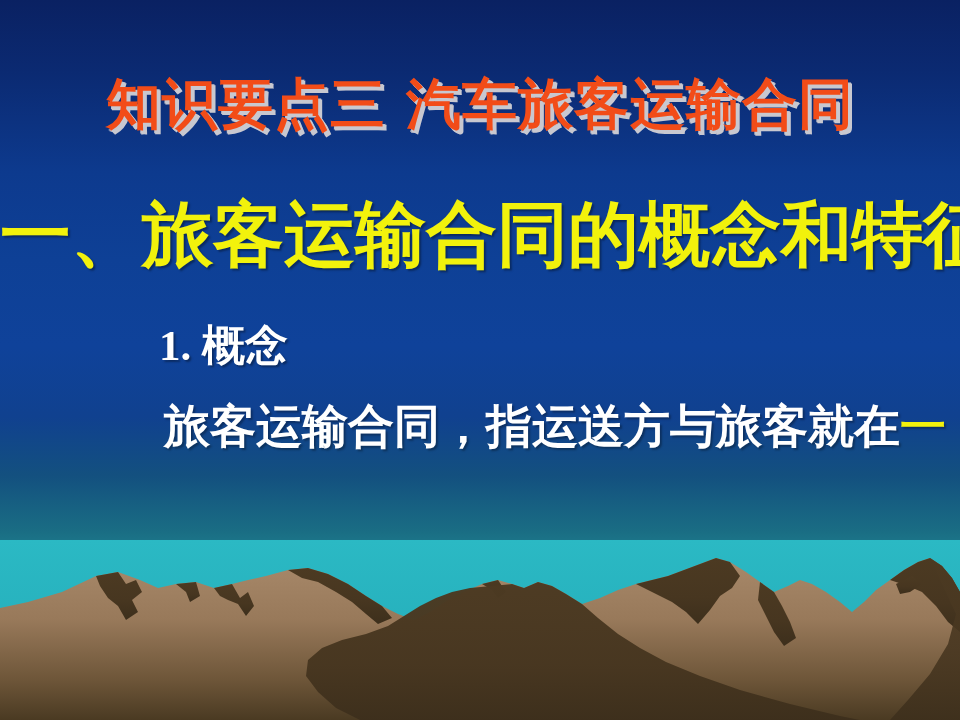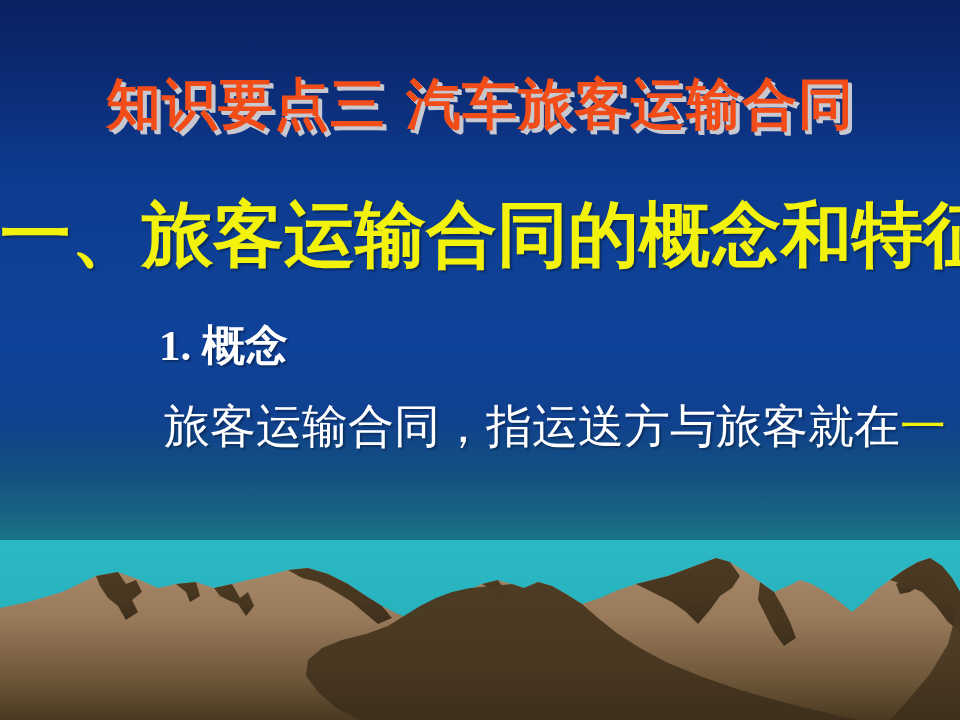--- a/index.html
+++ b/index.html
@@ -81,21 +81,21 @@
     white-space: nowrap;
     margin-left: 27px;
   }
 
   
   .body-block {
     position: absolute;
     left: 86px; top: 396px;
     width: 850px;
     font-family: "Liberation Serif", "DejaVu Serif", serif;
-    font-weight: normal;
+    font-weight: bold;
     font-size: 46px;
     line-height: 61px;
     color: #ffffff;
     letter-spacing: 0px;
     text-shadow: 2px 2px 2px rgba(0,0,0,0.30);
     white-space: nowrap;
   }
   .body-line { display: block; }
   .body-line.indent { padding-left: 78px; }
   .hl { color: #f2f20c; }

